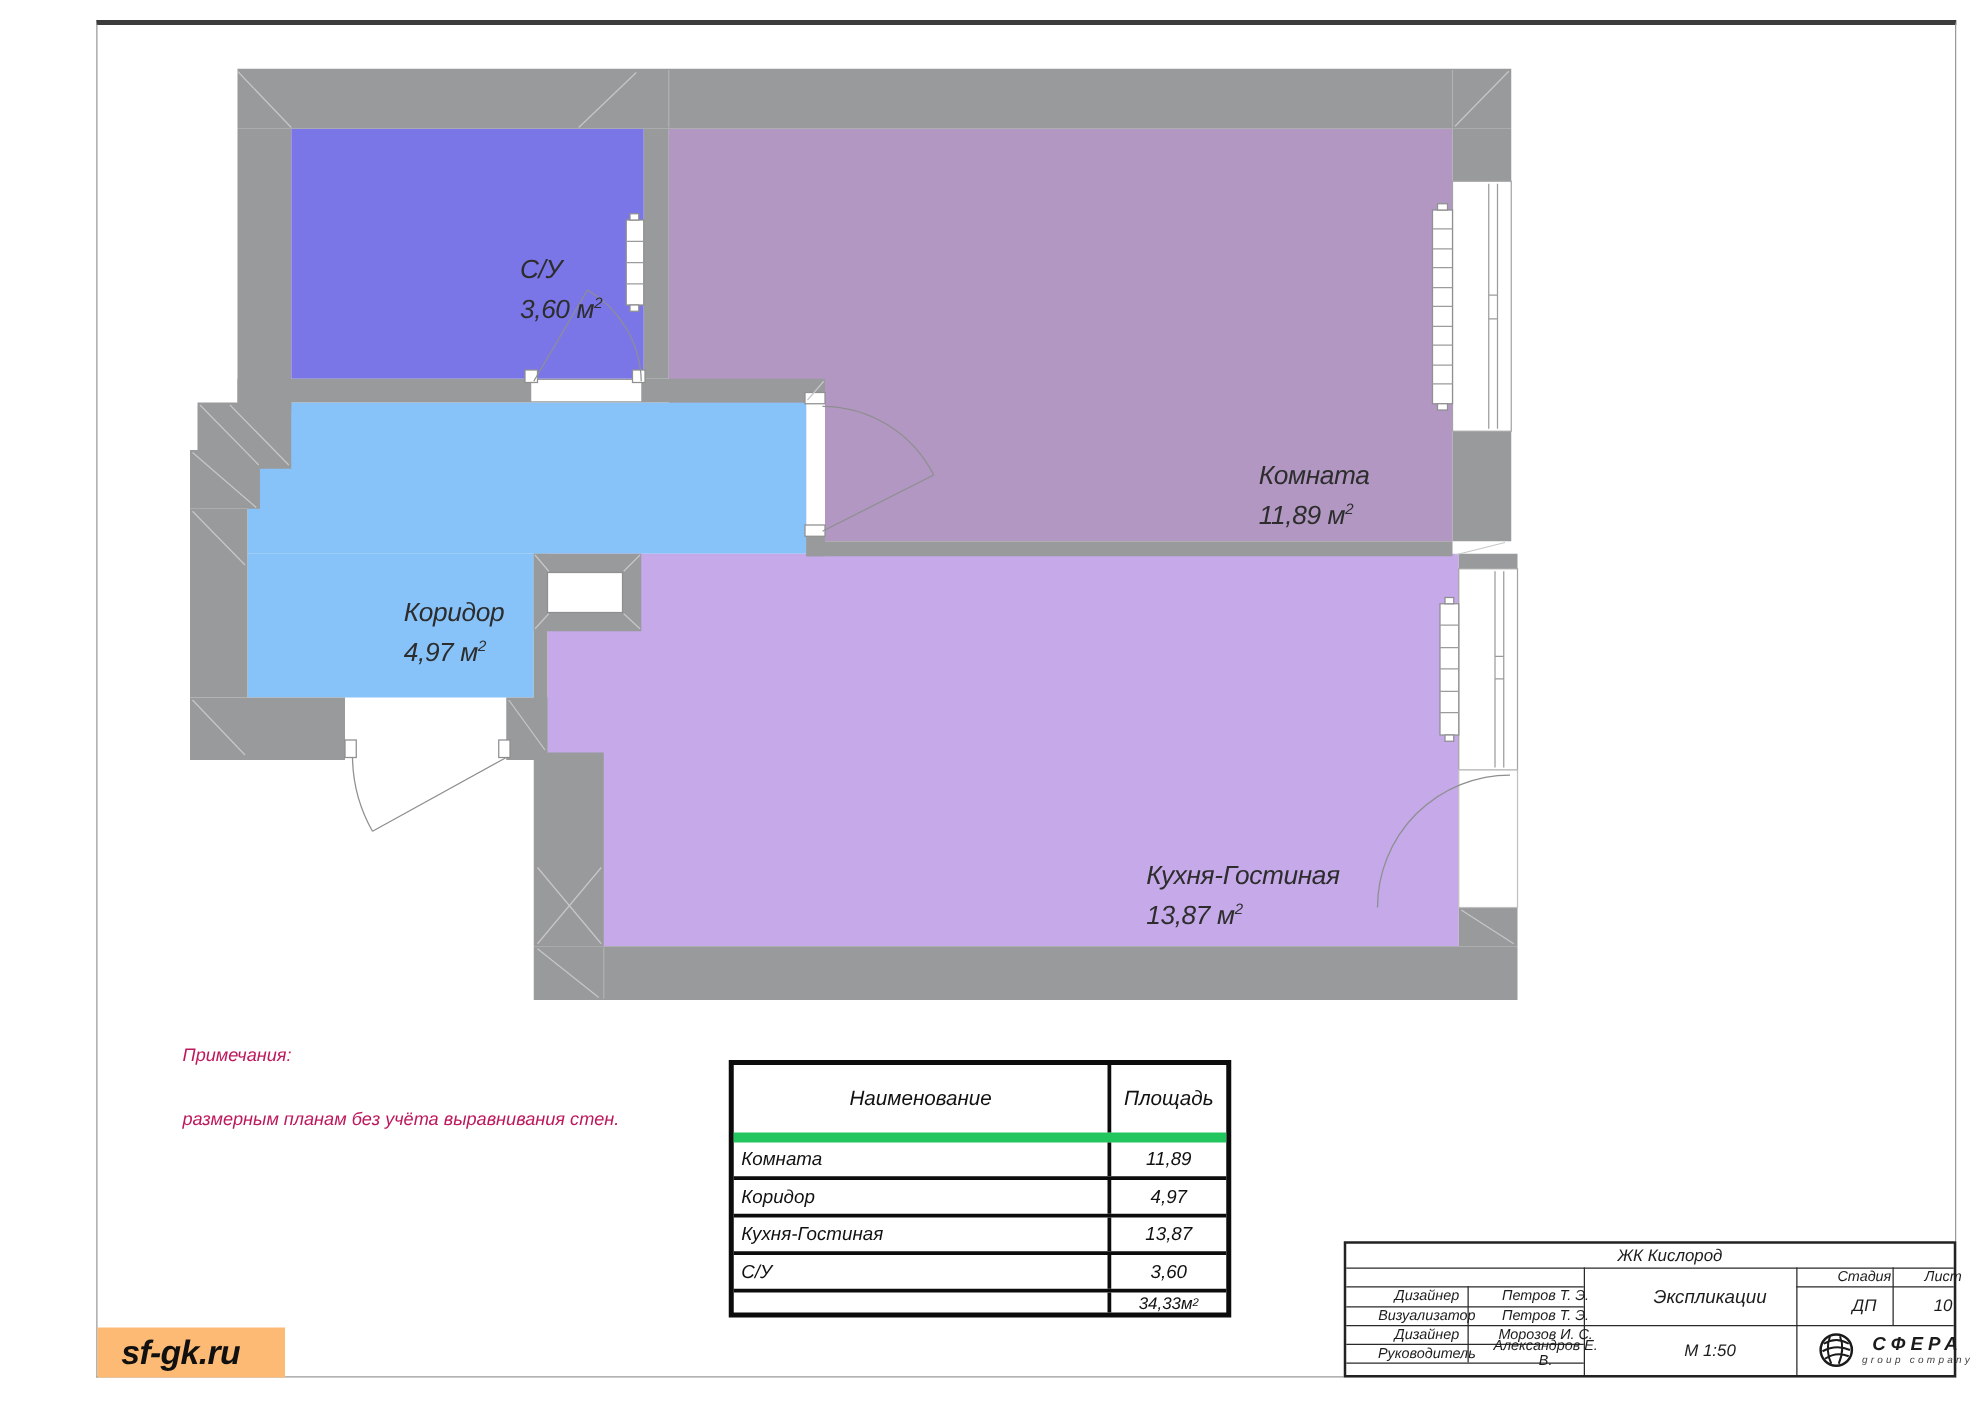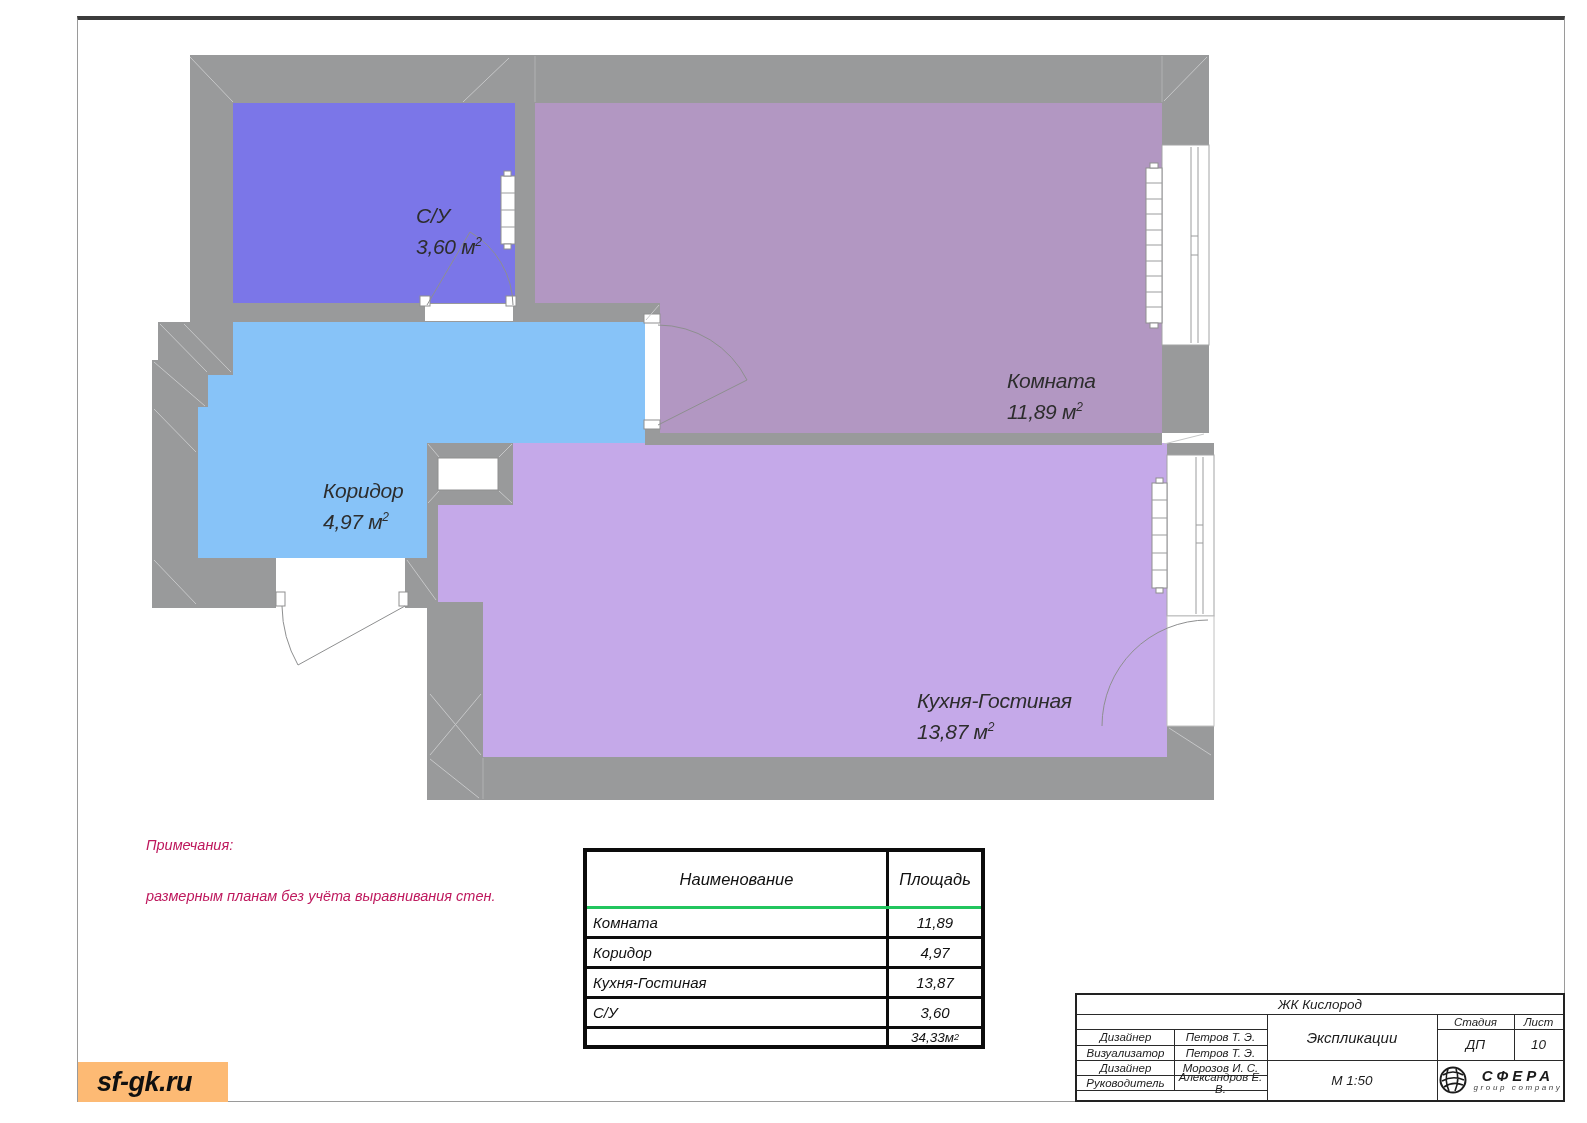--- a/index.html
+++ b/index.html
@@ -15,33 +15,33 @@
   .arc{stroke:#8e8f90;stroke-width:1;fill:none;}
   .winframe{stroke:#9b9c9d;stroke-width:1;}
   .fixture{fill:#ffffff;stroke:#8f8f90;stroke-width:1;}
   .room-label{position:absolute;line-height:26px;font-size:21px;letter-spacing:-0.3px;color:#2d2d2d;}
   .rl-area sup{font-size:12px;}
   .notes{position:absolute;left:118px;top:836px;font-size:14.5px;line-height:19px;color:#be185d;margin-left:28px;}
   .notes .n-title{margin-bottom:32px;}
   
   .expl-table{position:absolute;left:583px;top:848px;width:402px;box-sizing:border-box;
               border:4px solid #0c0c0c;background:#fff;color:#111;}
-  .t-head{display:flex;height:54px;border-bottom:3px solid #22c55e;font-size:16.5px;}
+  .t-head{display:flex;height:54px;border-bottom:8px solid #22c55e;font-size:16.5px;}
   .t-row{display:flex;height:27px;border-bottom:3px solid #0c0c0c;font-size:15px;}
   .t-row:last-child{border-bottom:none;height:16px;}
   .t-cell-name{flex:1;display:flex;align-items:center;padding-left:6px;}
   .t-cell-area{width:92px;display:flex;align-items:center;justify-content:center;border-left:3px solid #0c0c0c;}
   .t-head .t-cell-name{justify-content:center;padding-left:0;}
   .t-total-area{font-size:13.5px;}
   .t-total-area sup{font-size:9px;}
   
   .titleblock{position:absolute;left:1075px;top:993px;width:490px;height:109px;box-sizing:border-box;
               border:2px solid #222;background:#fff;color:#1c1c1c;}
   .tb-line{position:absolute;background:#2a2a2a;}
-  .tb-cell{position:absolute;display:flex;align-items:center;justify-content:center;text-align:center;}
+  .tb-cell{position:absolute;display:flex;align-items:center;justify-content:center;text-align:center;padding-left:16px;}
   .tb-small{font-size:11.5px;}
   .tb-project{font-size:13.5px;}
   .tb-doc{font-size:15px;}
   .tb-val{font-size:13.5px;}
   .logo-wrap{display:flex;align-items:center;gap:6px;}
   .logo-text .brand{font-size:15px;font-weight:bold;letter-spacing:4px;color:#1b1b1b;line-height:14px;}
   .logo-text .tagline{font-size:8px;letter-spacing:2.6px;color:#3f3f3f;text-align:right;}
   
   .badge{position:absolute;left:78px;top:1062px;width:150px;height:40px;background:#fdba74;
          display:flex;align-items:center;}

